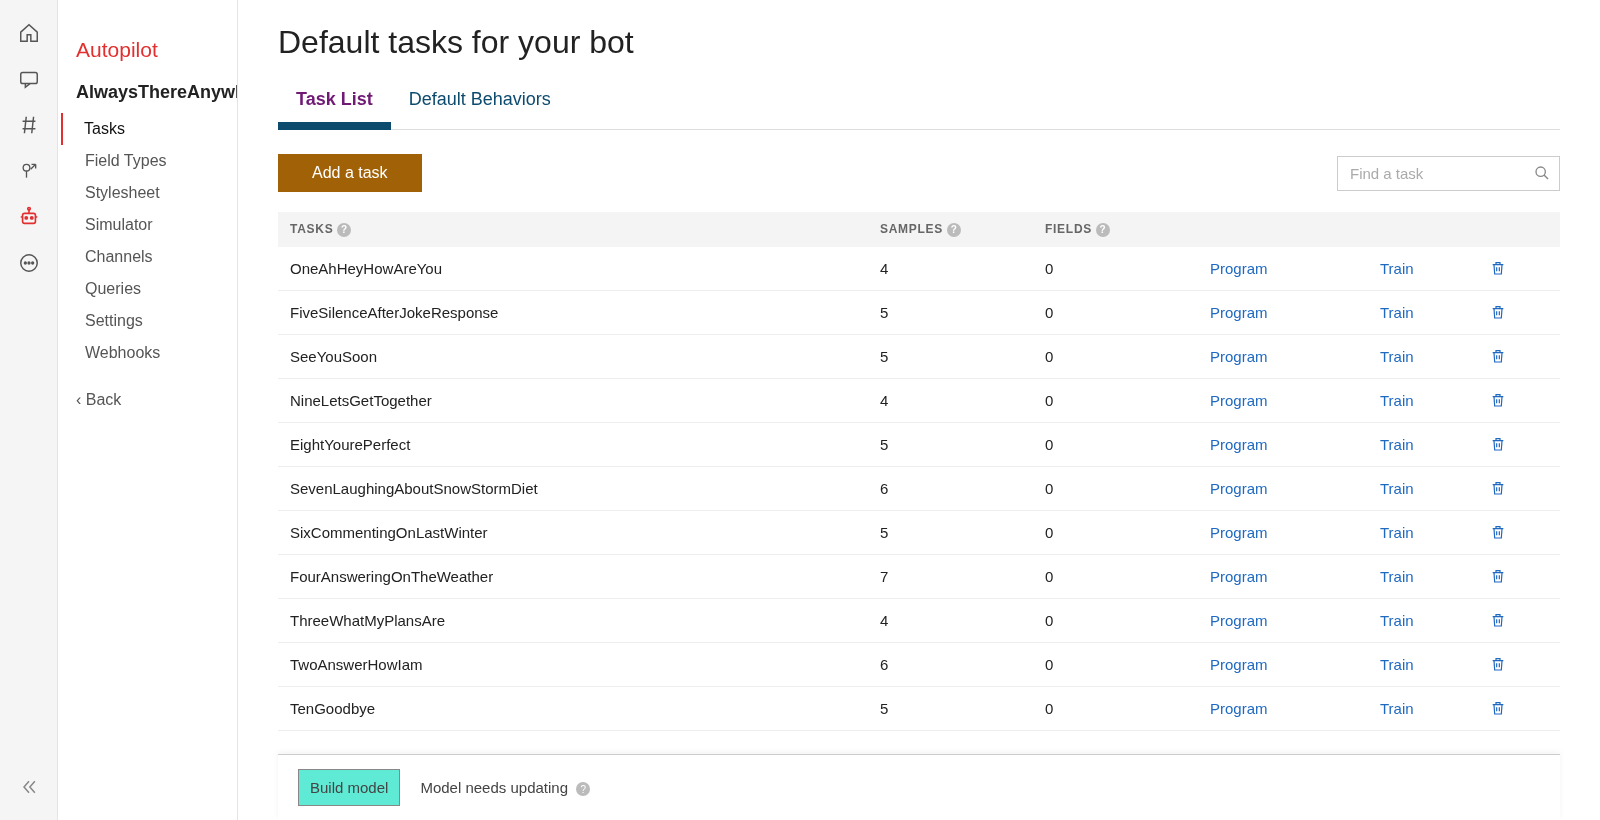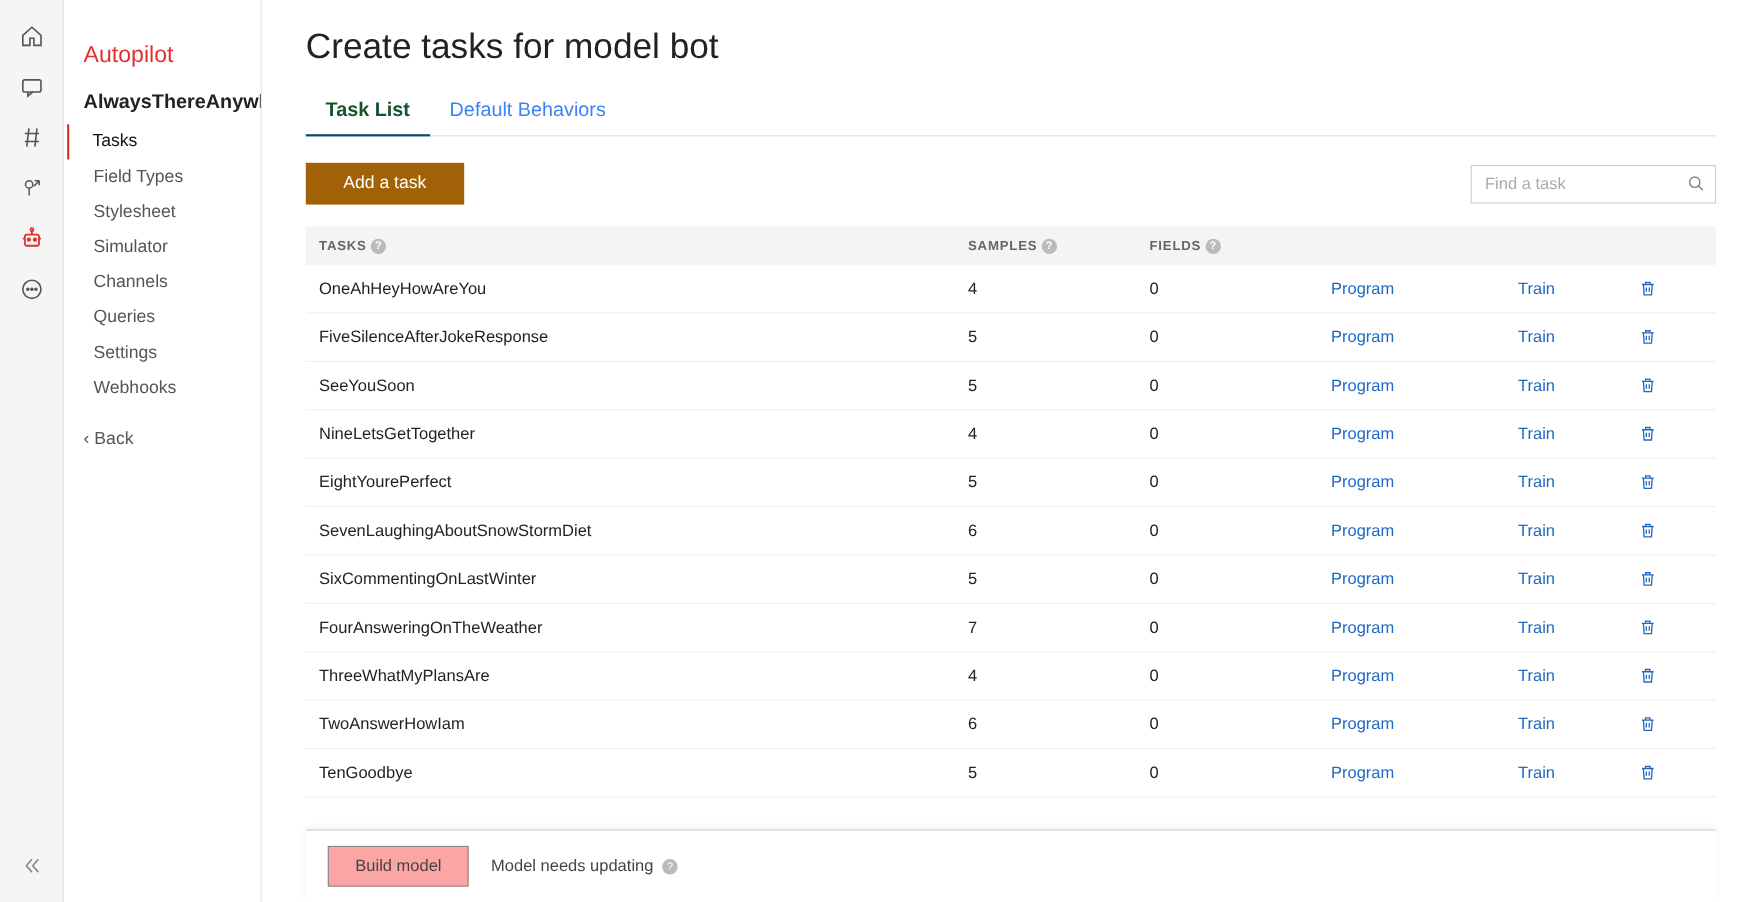--- a/index.html
+++ b/index.html
@@ -11,22 +11,22 @@
 .iconrail .collapse { position: absolute; bottom: 18px; width: 42px; height: 30px; display: flex; align-items: center; justify-content: center; color: #888; cursor: pointer; }
 .sidenav { width: 180px; border-right: 1px solid #e4e4e4; padding: 38px 0 0 0; display: flex; flex-direction: column; }
 .sidenav .brand { color: #e22f2f; font-size: 21px; font-weight: 500; padding: 0 18px 20px 18px; }
 .sidenav .breadcrumb { font-size: 18px; font-weight: 600; padding: 0 18px 10px 18px; white-space: nowrap; overflow: hidden; }
 .sidenav .nav-item { padding: 7px 18px 7px 24px; font-size: 16px; color: #555; cursor: pointer; border-left: 3px solid transparent; }
 .sidenav .nav-item.active { color: #111; border-left-color: #e22f2f; font-weight: 500; padding-left: 21px; margin-left: 3px; border-left: 2px solid #e22f2f; }
 .sidenav .back { padding: 22px 18px; color: #555; font-size: 16px; cursor: pointer; }
 .main { flex: 1; padding: 24px 40px 0 40px; display: flex; flex-direction: column; position: relative; overflow: hidden; }
 .main h1 { font-size: 32px; font-weight: 500; color: #222; margin-bottom: 28px; }
 .tabs { display: flex; border-bottom: 1px solid #ddd; margin-bottom: 24px; }
-.tab { padding: 0 18px 12px 18px; font-size: 18px; color: #3b82f6; cursor: pointer; }
-.tab.active { color: #14532d; font-weight: 600; border-bottom: 2px solid #0c4a6e; margin-bottom: -1px; }
+.tab { padding: 0 18px 12px 18px; font-size: 18px; color: #0c4a6e; cursor: pointer; }
+.tab.active { color: #701a75; font-weight: 600; border-bottom: 8px solid #0c4a6e; margin-bottom: -1px; }
 .toolbar { display: flex; justify-content: space-between; align-items: center; margin-bottom: 20px; }
 .btn-add { background: #a16207; color: #fff; border: none; padding: 10px 34px; font-size: 16px; cursor: pointer; }
 .search-wrap { position: relative; width: 257px; padding-left: 34px; }
 .search-wrap input { width: 100%; border: 1px solid #ccc; padding: 8px 34px 8px 12px; font-size: 15px; color: #333; }
 .search-wrap input::placeholder { color: #aaa; }
 .search-wrap .sicon { position: absolute; right: 10px; top: 50%; transform: translateY(-50%); color: #888; }
 .table { width: 100%; }
 .thead { display: flex; background: #f4f4f4; padding: 10px 12px; font-size: 12px; letter-spacing: 0.06em; color: #666; font-weight: 600; }
 .col-task { flex: 0 0 590px; }
 .col-samples { flex: 0 0 165px; }
@@ -34,21 +34,21 @@
 .col-program { flex: 0 0 170px; }
 .col-train { flex: 0 0 110px; }
 .col-del { flex: 0 0 40px; text-align: right; }
 .qmark { display: inline-flex; width: 14px; height: 14px; border-radius: 50%; background: #bbb; color: #fff; font-size: 10px; align-items: center; justify-content: center; margin-left: 4px; vertical-align: middle; }
 .tbody { }
 .row { display: flex; padding: 13px 12px; border-bottom: 1px solid #eee; font-size: 15px; }
 .row .col-task { font-weight: 500; color: #222; }
 .row .link { color: #1f69c1; cursor: pointer; }
 .row .del { color: #1f69c1; cursor: pointer; }
 .footer { position: absolute; left: 40px; right: 40px; bottom: 0; background: #fff; border-top: 1px solid #ccc; box-shadow: 0 -2px 6px rgba(0,0,0,0.05); padding: 14px 20px; display: flex; align-items: center; gap: 20px; }
-.btn-build { background: #fca5a5; border: 1px solid #888; padding: 9px 24px; color: #444; font-size: 15px; cursor: pointer; }
+.btn-build { background: #5eead4; border: 1px solid #888; padding: 9px 11px; color: #444; font-size: 15px; cursor: pointer; }
 .model-status { color: #444; font-size: 15px; }
 svg { display: block; }
 </style>
 </head>
 <body>
 
 <div class="app">
   <div class="iconrail">
     <div class="rail-item">
       <svg width="22" height="22" viewBox="0 0 24 24" fill="none" stroke="currentColor" stroke-width="1.6">
@@ -108,21 +108,21 @@
         <div class="nav-item">Simulator</div>
         <div class="nav-item">Channels</div>
         <div class="nav-item">Queries</div>
         <div class="nav-item">Settings</div>
         <div class="nav-item">Webhooks</div>
       </div>
     <div class="back">‹ <span>Back</span></div>
   </div>
 
   <div class="main">
-    <h1>Create tasks for model bot</h1>
+    <h1>Default tasks for your bot</h1>
     <div class="tabs" id="tabs">
         <div class="tab active">Task List</div>
         <div class="tab">Default Behaviors</div>
       </div>
     <div class="toolbar">
       <button class="btn-add">Add a task</button>
       <div class="search-wrap">
         <input type="text" placeholder="Find a task" style="">
         <span class="sicon">
           <svg width="16" height="16" viewBox="0 0 24 24" fill="none" stroke="currentColor" stroke-width="2">

